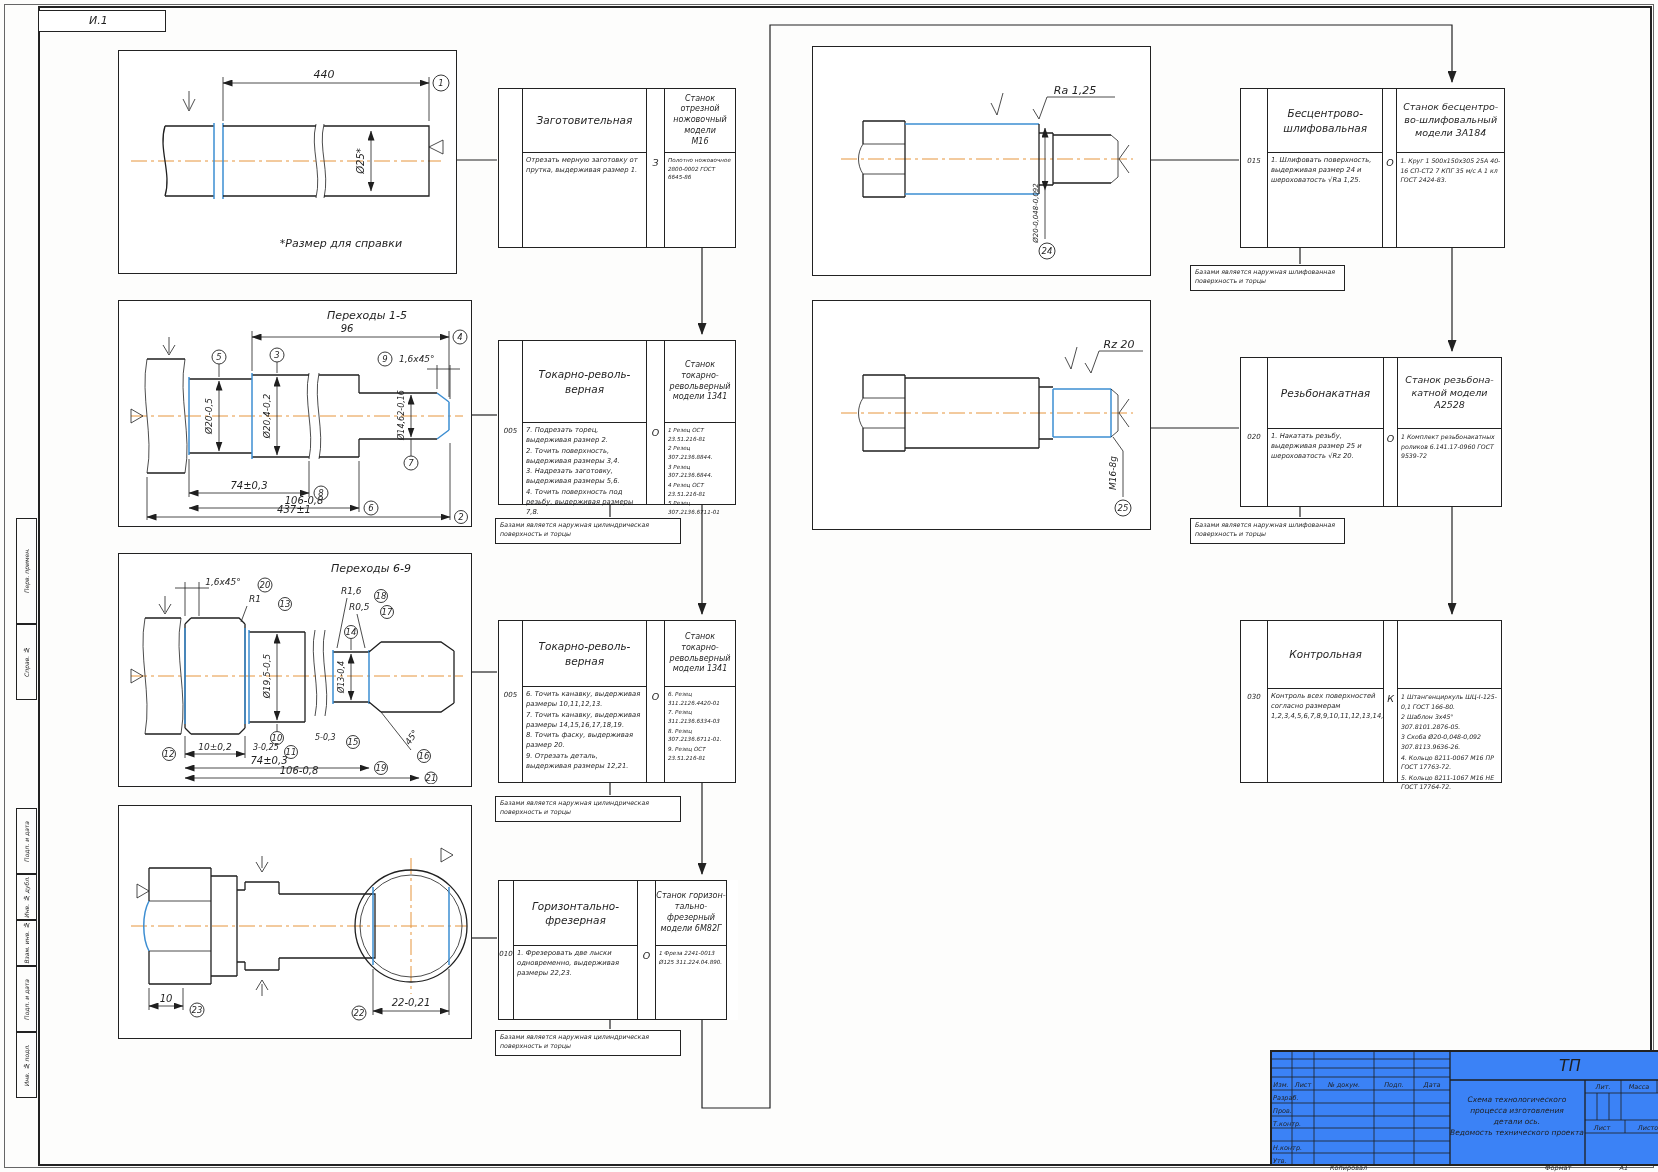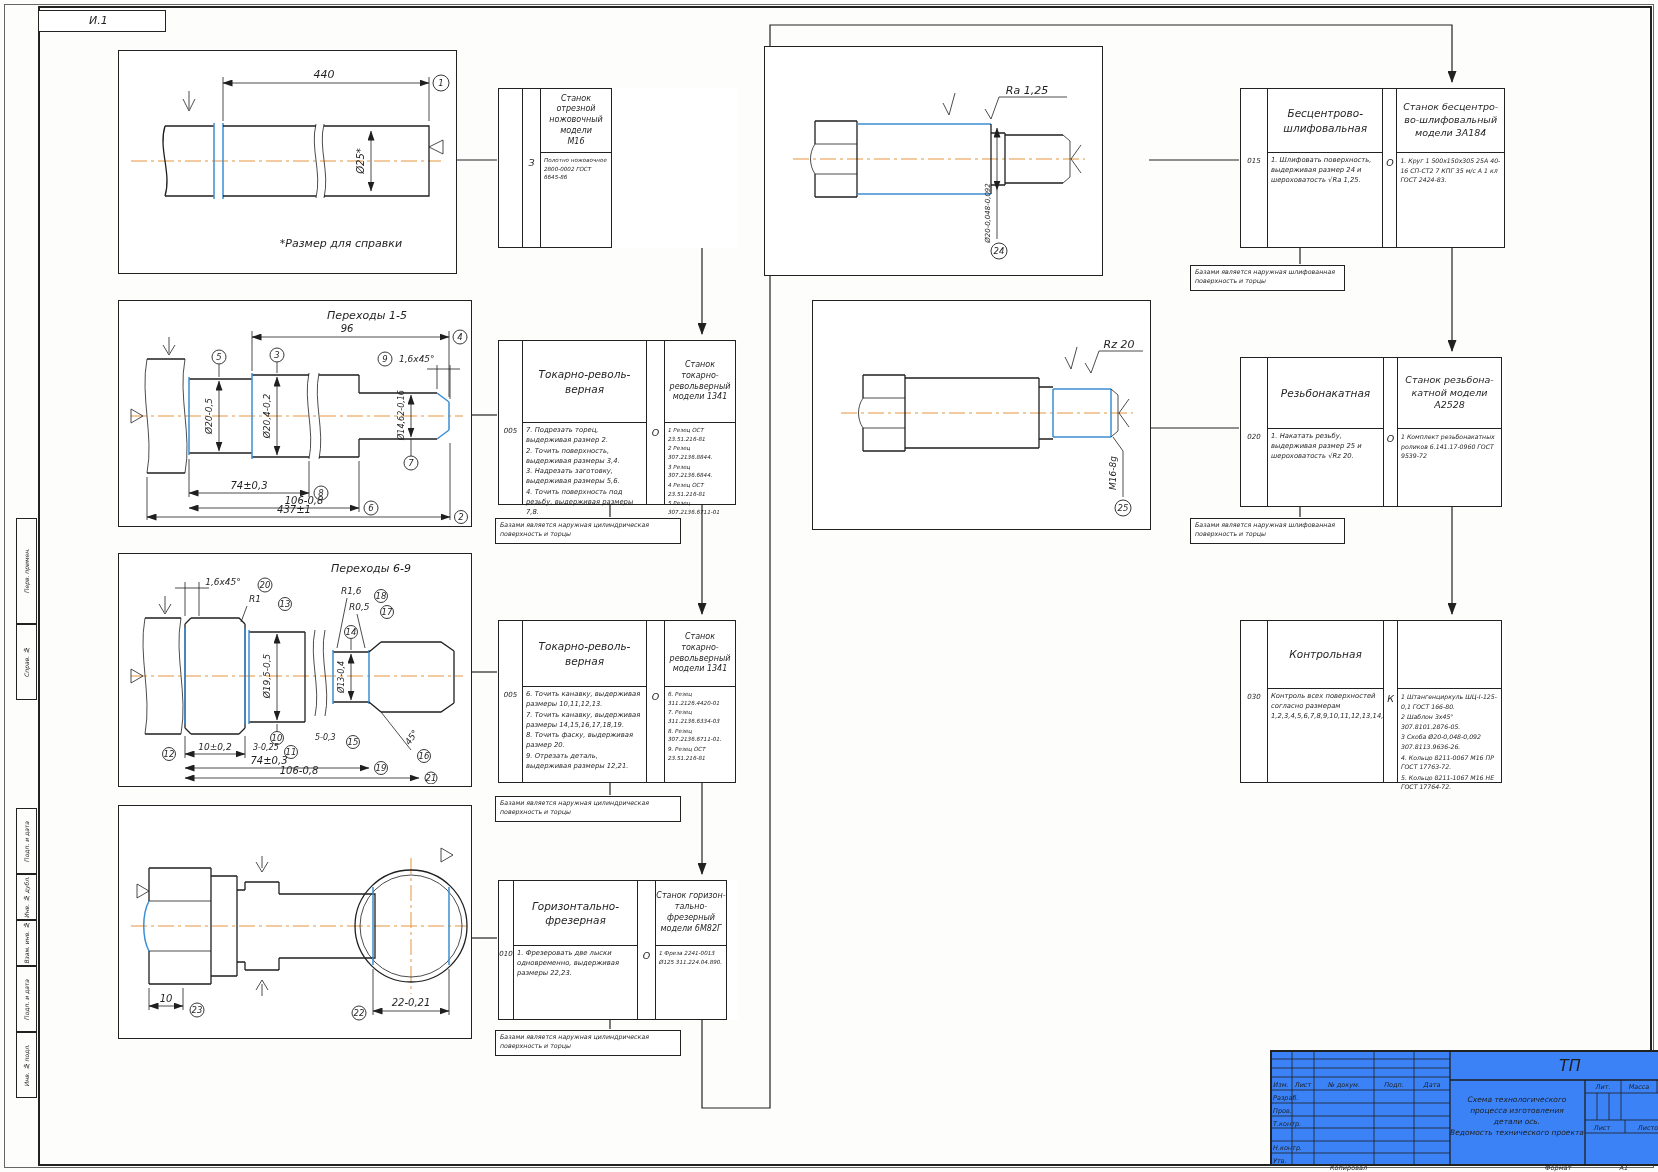--- a/index.html
+++ b/index.html
@@ -338,21 +338,21 @@
       <g>
         <path class="thin" d="M254,163 V209 M330,163 V209"></path>
         <line class="dim" x1="254" y1="205" x2="330" y2="205" marker-start="url(#dimA)" marker-end="url(#dimA)"></line>
         <text class="d10" x="292" y="200" text-anchor="middle">22-0,21</text>
         <circle class="mkc" cx="240" cy="207" r="7"></circle>
           <text class="mk" x="240" y="210">22</text>
       </g>
     </svg>
   </div>
 
-  <div class="panel" style="left:764px;top:46px;width:337px;height:228px">
+  <div class="panel" style="left:812px;top:46px;width:337px;height:228px">
     <svg width="335" height="226" viewBox="0 0 335 226">
       <line class="cl" x1="28" y1="112" x2="320" y2="112"></line>
       <g>
         <path class="ol" d="M50,74 H92 M50,150 H92 M92,74 V150 M50,74 V97 M50,127 V150"></path>
         <path class="thin" d="M50,97 H92 M50,127 H92 M50,97 C44,106 44,118 50,127"></path>
         <path class="blue" d="M92,77 H226 M92,147 H226"></path>
         <path class="ol" d="M226,77 V147"></path>
         <path class="ol" d="M226,86 H240 M226,138 H240"></path>
         <path class="ol" d="M240,88 H298 M240,136 H298 M240,86 V138"></path>
         <path class="thin" d="M298,88 L305,94 V130 L298,136"></path>
@@ -396,20 +396,28 @@
         <circle class="mkc" cx="310" cy="207" r="8"></circle>
           <text class="mk" x="310" y="210">25</text>
       </g>
     </svg>
   </div>
 
   <div class="opblock" style="left:498px;top:88px;width:240px;height:160px">
     <div class="obcol" style="width:25px">
         <span class="numlbl" style="top:68px"></span>
       </div>
+    <div class="obcol" style="width:125px">
+      <div class="obttl" style="height:64px">
+          <div>Заготовительная</div>
+        </div>
+      <div class="obbdy">
+          <div class="step">Отрезать мерную заготовку от прутка, выдерживая размер 1.</div>
+        </div>
+    </div>
     <div class="obcol" style="width:19px">
         <span class="qtylbl" style="top:68px">З</span>
       </div>
     <div class="obcol" style="width:72px">
       <div class="obttl mttl" style="height:64px">
         <div>Станок отрезной</div>
         <div>ножовочный модели</div>
         <div>М16</div>
       </div>
       <div class="obbdy tools">

